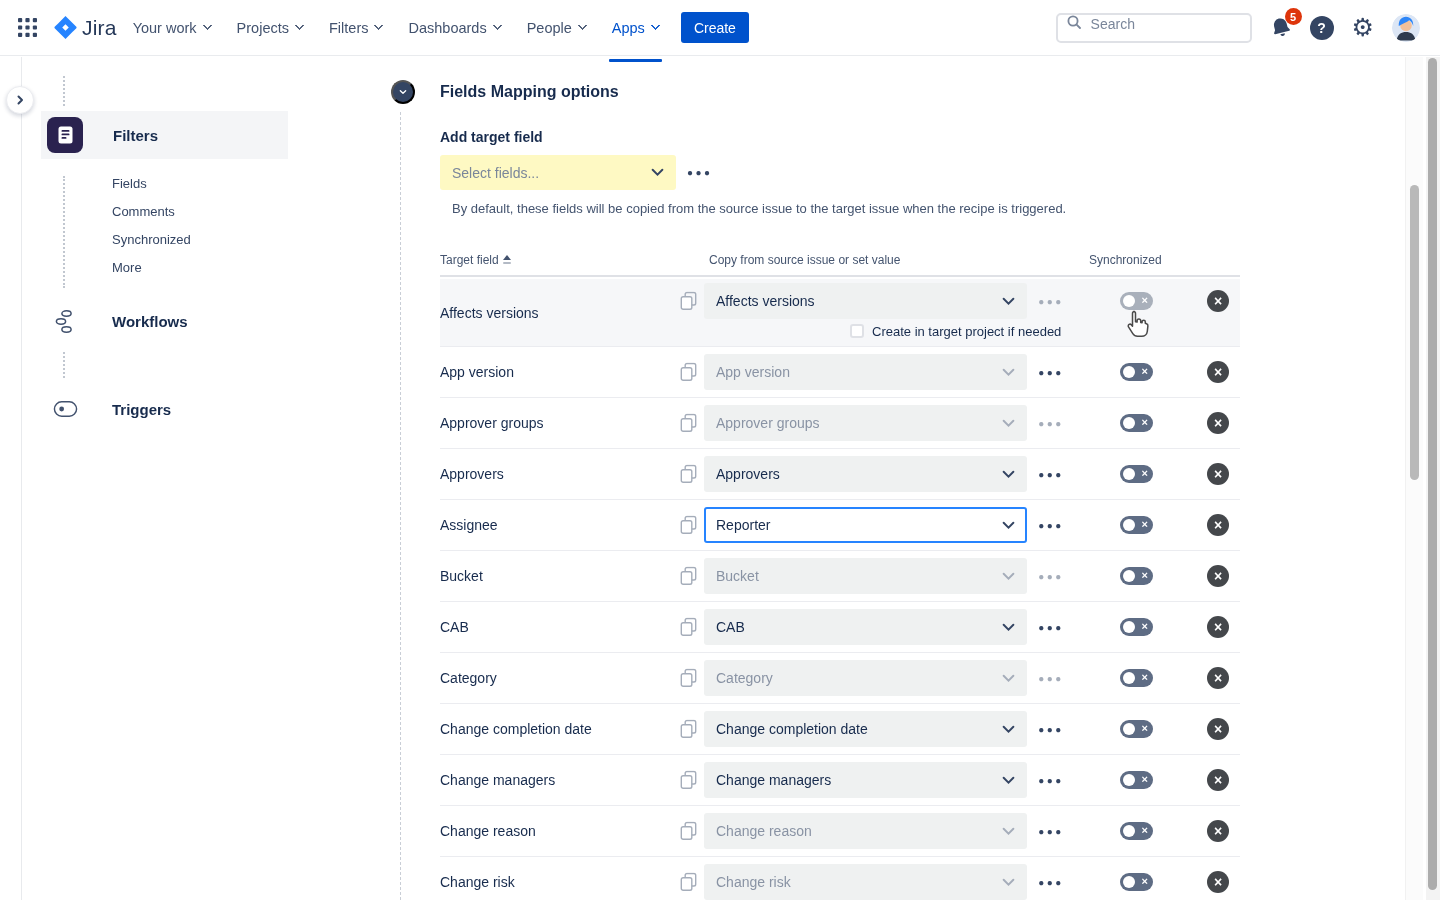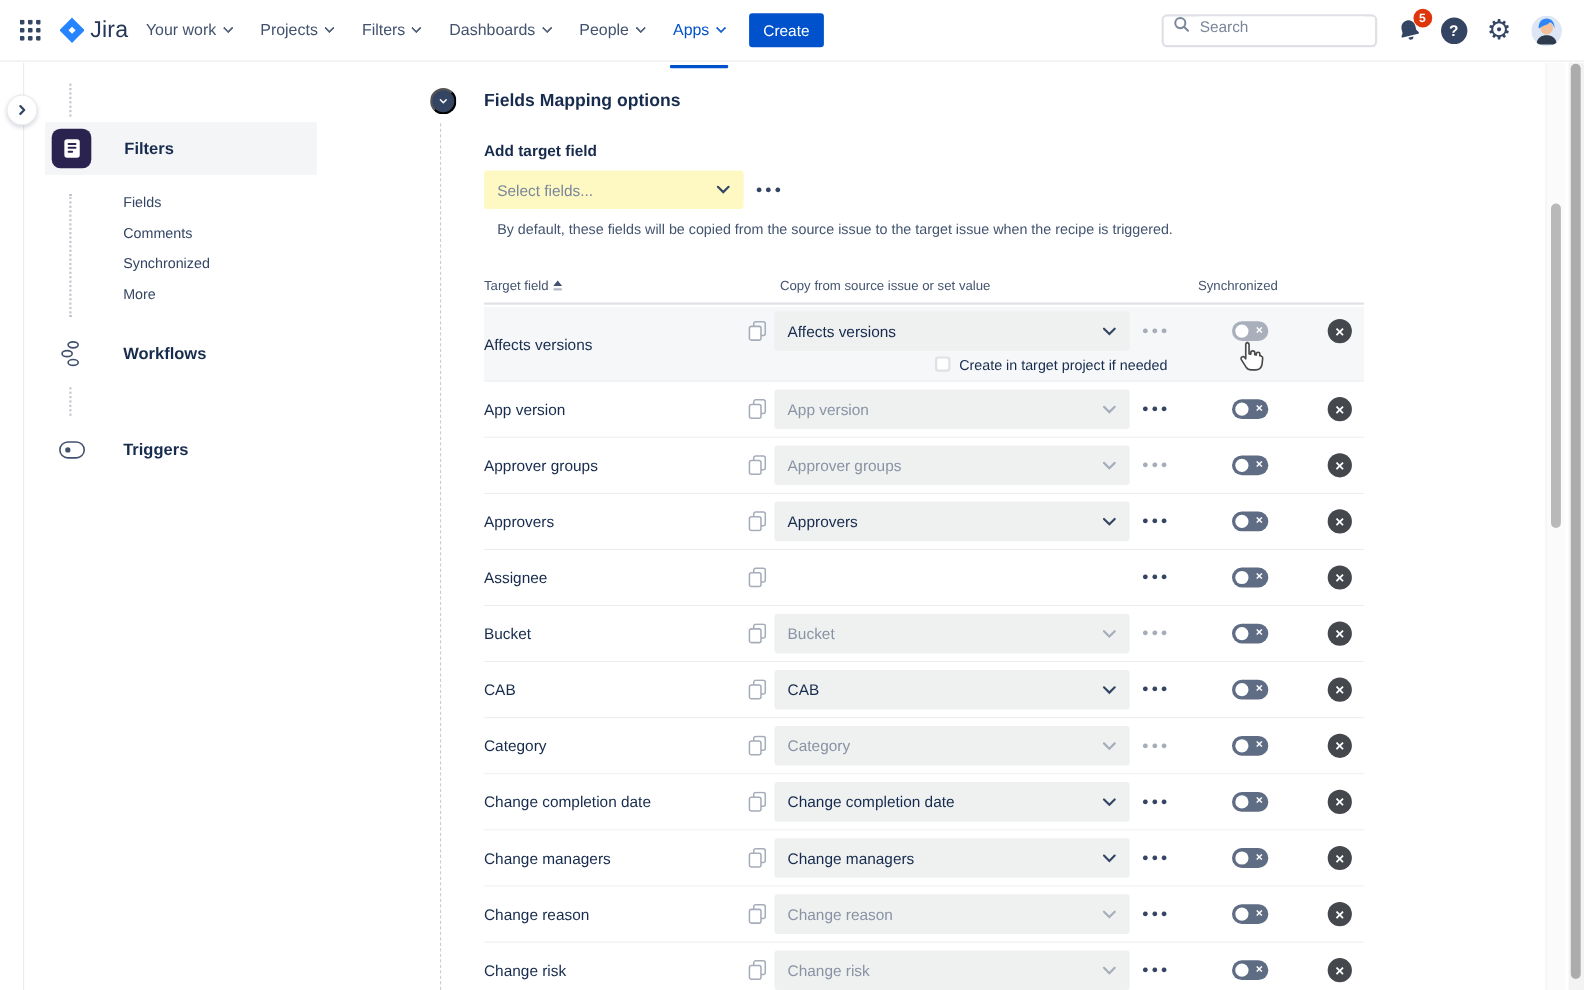--- a/index.html
+++ b/index.html
@@ -376,20 +376,28 @@
 
   </div>
     <div class="trow">
     <span class="flabel">Assignee</span>
     <span class="ctl copy-btn">
       <svg width="17" height="19" viewBox="0 0 17 19" fill="none" stroke="#A5ADBA" stroke-width="1.4">
           <rect x="5.2" y="1" width="10.5" height="12.5" rx="1.8"></rect>
           <rect x="1.3" y="5.2" width="10.5" height="12.5" rx="1.8" fill="#fff"></rect>
         </svg>
     </span>
+    <div class="ctl dd focused">
+      <span class="dd-text">Reporter</span>
+      <span class="dd-chev">
+        <svg width="13" height="9" viewBox="0 0 12 8" fill="none" stroke="currentColor" stroke-width="1.8" stroke-linecap="round">
+            <path d="M1.5 1.5 6 6l4.5-4.5"></path>
+          </svg>
+      </span>
+    </div>
     <span class="ctl dots rowdots">●●●</span>
     <span class="ctl toggle">
         <span class="knob"></span>
         <span class="tx">×</span>
       </span>
     <span class="ctl remove">×</span>
 
   </div>
     <div class="trow">
     <span class="flabel">Bucket</span>

